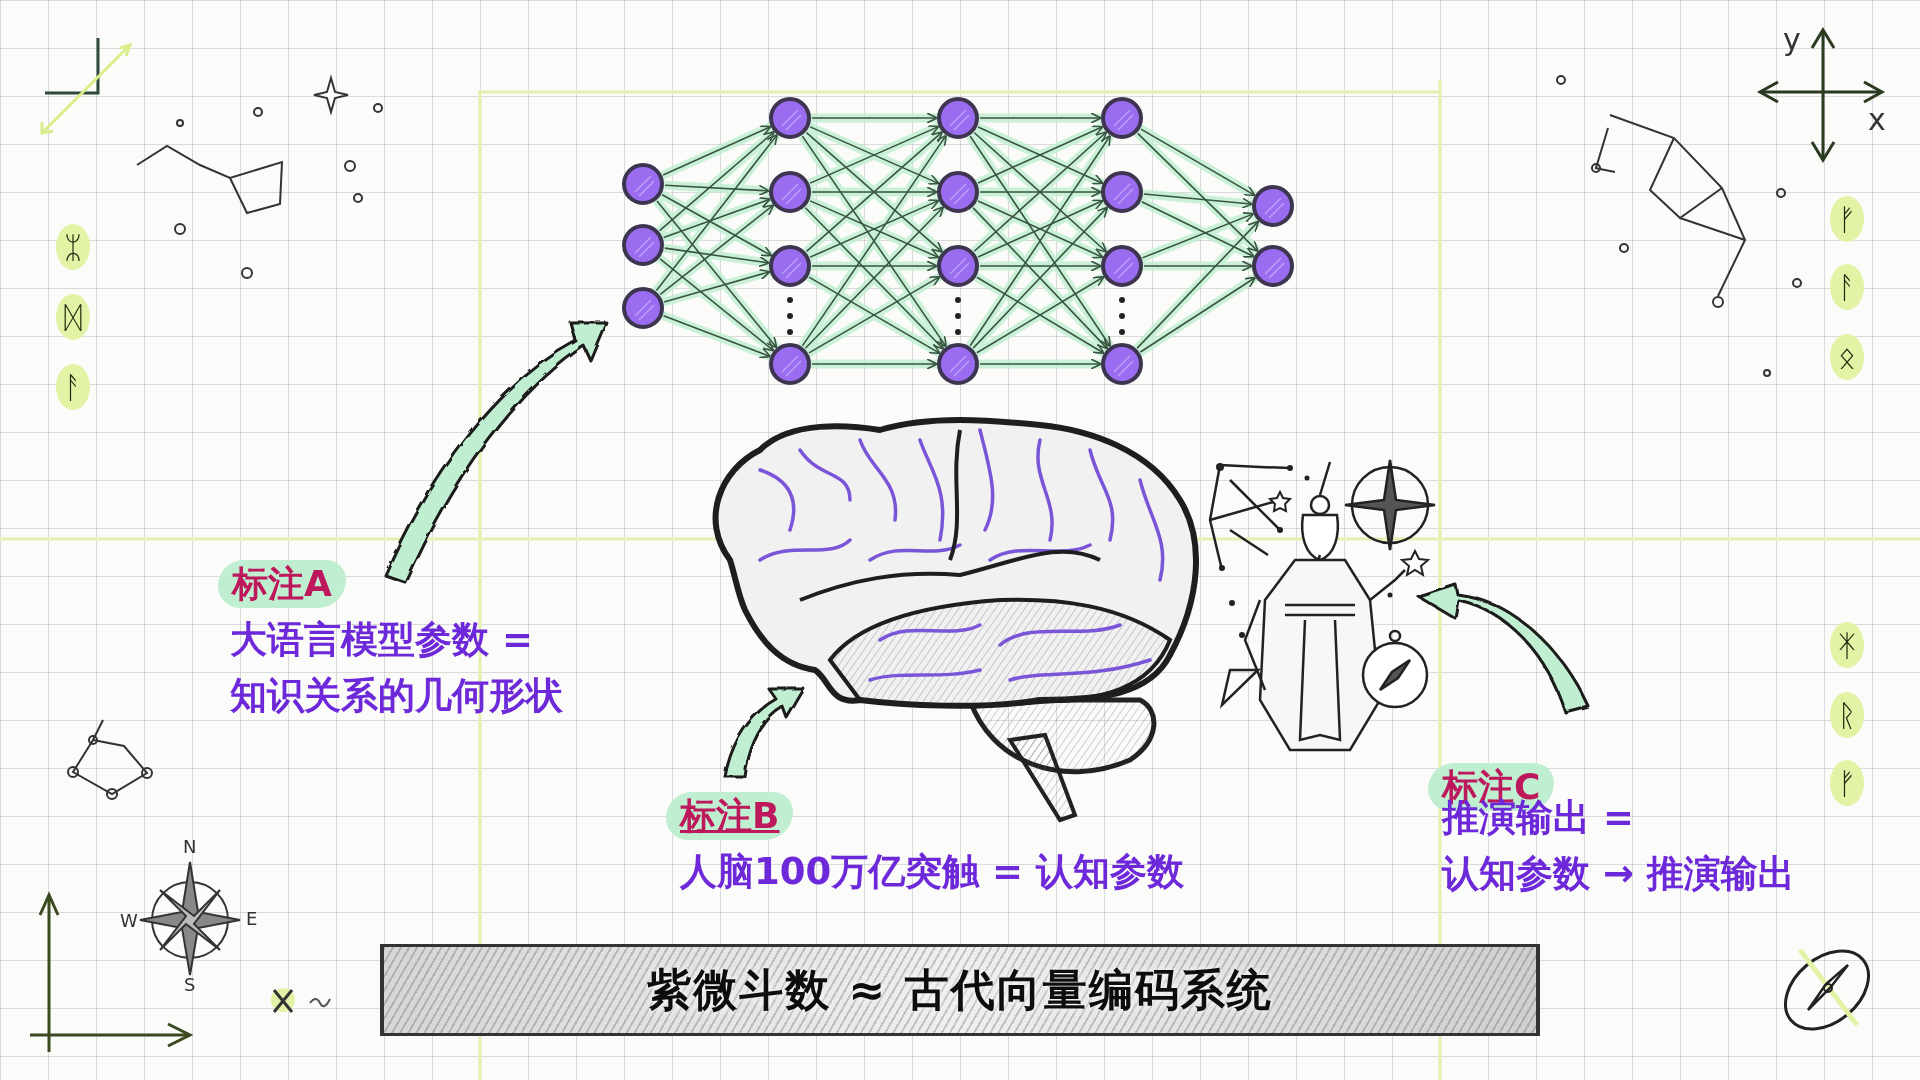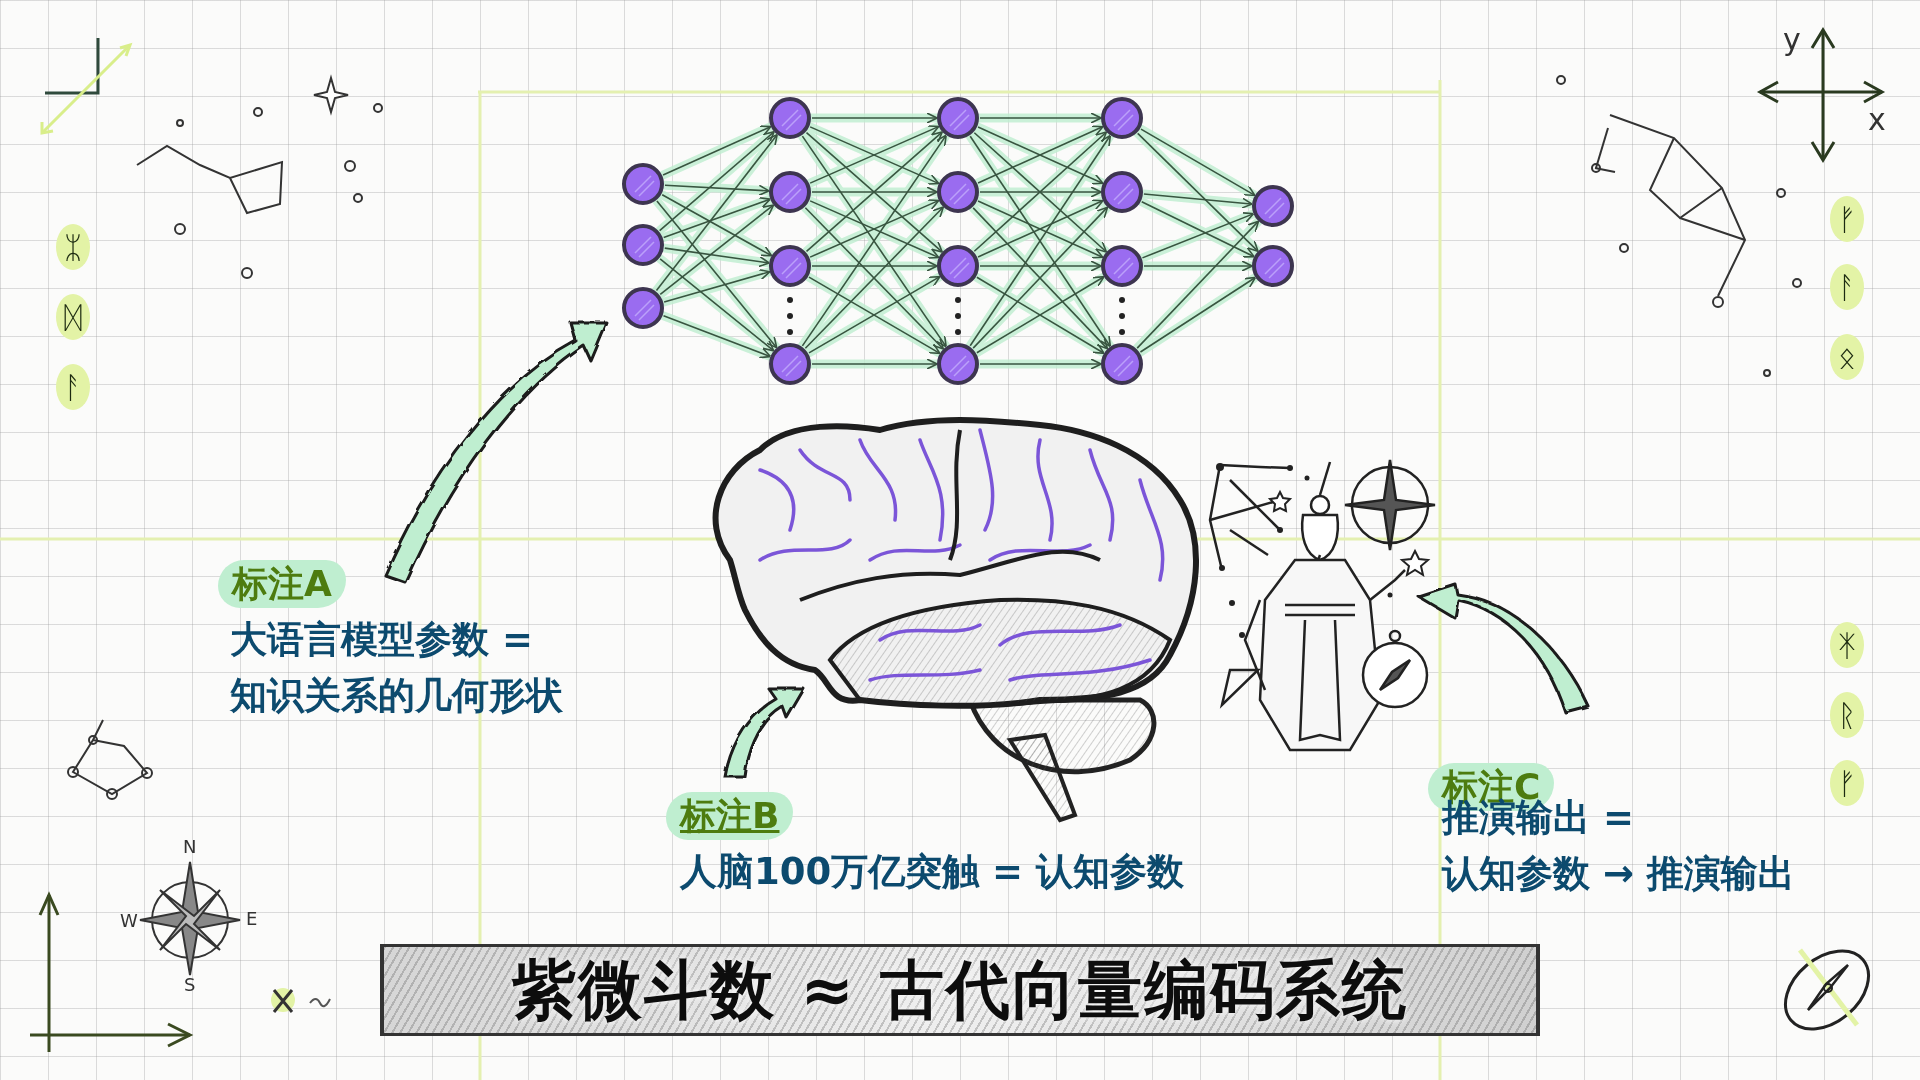--- a/index.html
+++ b/index.html
@@ -5,30 +5,30 @@
   html,body{margin:0;padding:0;}
   body{width:1920px;height:1080px;overflow:hidden;position:relative;
     background-color:#fbfbfa;
     background-image:
       linear-gradient(to right, rgba(150,150,150,0.32) 1.5px, transparent 1.5px),
       linear-gradient(to bottom, rgba(150,150,150,0.32) 1.5px, transparent 1.5px);
     background-size:48px 48px;
     background-position:0 0;
     font-family:"DejaVu Sans","Liberation Sans",sans-serif;}
   .layer{position:absolute;left:0;top:0;width:1920px;height:1080px;}
-  .tag{position:absolute;font-weight:bold;color:#4d7c0f;font-size:36px;line-height:48px;padding:0 14px;
+  .tag{position:absolute;font-weight:bold;color:#be185d;font-size:36px;line-height:48px;padding:0 14px;
     background:#bfeed0;border-radius:26px 20px 28px 22px;}
-  .desc{position:absolute;font-weight:bold;color:#0c4a6e;font-size:37px;line-height:56px;white-space:nowrap;}
+  .desc{position:absolute;font-weight:bold;color:#6d28d9;font-size:37px;line-height:56px;white-space:nowrap;}
   .banner{position:absolute;left:380px;top:944px;width:1160px;height:92px;
     border:3px solid #333;border-left-width:4px;border-right-width:4px;box-sizing:border-box;
     background:
       repeating-linear-gradient(120deg, rgba(80,80,80,0.28) 0 2px, transparent 2px 7px),
       linear-gradient(90deg,#d6d6d6,#efefef 50%,#d0d0d0);
     display:flex;align-items:center;justify-content:center;}
-  .banner-title{font-size:64px;font-weight:bold;color:#0d0d0d;letter-spacing:2px;
+  .banner-title{font-size:44px;font-weight:bold;color:#0d0d0d;letter-spacing:2px;
     text-shadow:0 0 10px #f4f4f4,0 0 4px #f4f4f4;}
   .rune{position:absolute;width:34px;height:46px;border-radius:50%;background:#e3f3a6;
     display:flex;align-items:center;justify-content:center;font-size:30px;color:#1c2a10;}
   .axis-label{position:absolute;font-size:26px;color:#333;font-family:"DejaVu Sans",sans-serif;}
 </style>
 </head>
 <body>
 
 <svg class="layer" viewBox="0 0 1920 1080">
   <g stroke="#e4f0b0" stroke-width="3" fill="none">

